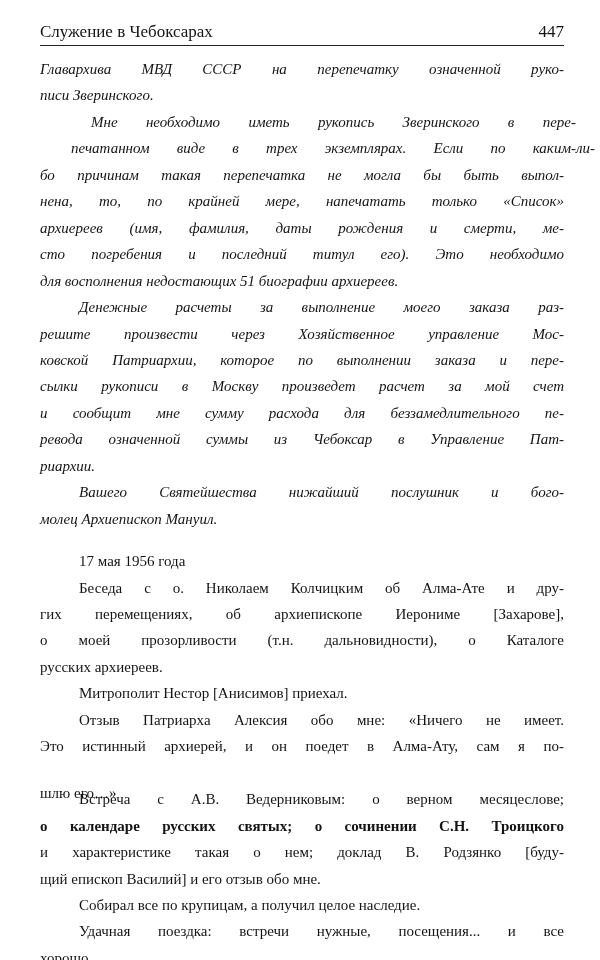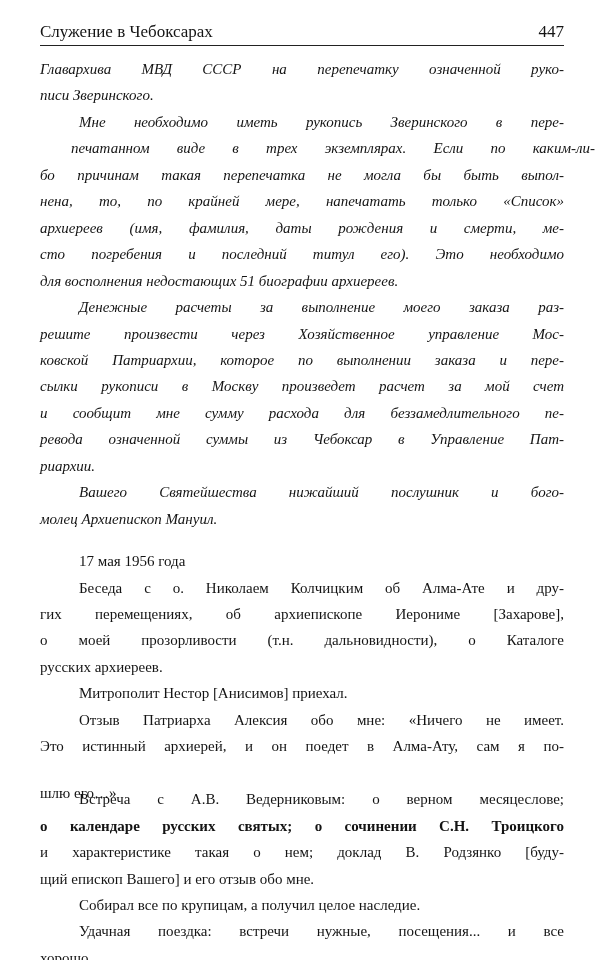--- a/index.html
+++ b/index.html
@@ -26,21 +26,21 @@
 
 <div class="page">
   <div class="header">
     <span class="title">Служение в Чебоксарах</span>
     <span class="pagenum">447</span>
   </div>
   <div class="rule"></div>
   <div id="body-text">
       <div class="line it" style="top: 56px;">Главархива МВД СССР на перепечатку означенной руко-</div>
       <div class="line it last" style="top: 82.45px;">писи Зверинского.</div>
-      <div class="line it ind" style="top: 108.9px;">Мне необходимо иметь рукопись Зверинского в пере-</div>
+      <div class="line it ind" style="top: 108.9px; margin-left: 12px;">Мне необходимо иметь рукопись Зверинского в пере-</div>
       <div class="line it" style="top: 135.35px; margin-left: 31px;">печатанном виде в трех экземплярах. Если по каким-ли-</div>
       <div class="line it" style="top: 161.8px;">бо причинам такая перепечатка не могла бы быть выпол-</div>
       <div class="line it" style="top: 188.25px;">нена, то, по крайней мере, напечатать только «Список»</div>
       <div class="line it" style="top: 214.7px;">архиереев (имя, фамилия, даты рождения и смерти, ме-</div>
       <div class="line it" style="top: 241.15px;">сто погребения и последний титул его). Это необходимо</div>
       <div class="line it last" style="top: 267.6px;">для восполнения недостающих 51 биографии архиереев.</div>
       <div class="line it ind" style="top: 294.05px;">Денежные расчеты за выполнение моего заказа раз-</div>
       <div class="line it" style="top: 320.5px;">решите произвести через Хозяйственное управление Мос-</div>
       <div class="line it" style="top: 346.95px;">ковской Патриархии, которое по выполнении заказа и пере-</div>
       <div class="line it" style="top: 373.4px;">сылки рукописи в Москву произведет расчет за мой счет</div>
@@ -54,18 +54,18 @@
       <div class="line" style="top: 601px;">гих перемещениях, об архиепископе Иерониме [Захарове],</div>
       <div class="line" style="top: 627.45px;">о моей прозорливости (т.н. дальновидности), о Каталоге</div>
       <div class="line last" style="top: 653.9px;">русских архиереев.</div>
       <div class="line ind last" style="top: 680.35px;">Митрополит Нестор [Анисимов] приехал.</div>
       <div class="line ind" style="top: 706.8px;">Отзыв Патриарха Алексия обо мне: «Ничего не имеет.</div>
       <div class="line" style="top: 733.25px;">Это истинный архиерей, и он поедет в Алма-Ату, сам я по-</div>
       <div class="line last" style="top: 780px;">шлю его…»</div>
       <div class="line ind" style="top: 786.15px;">Встреча с А.В. Ведерниковым: о верном месяцеслове;</div>
       <div class="line" style="top: 812.6px; font-weight: bold;">о календаре русских святых; о сочинении С.Н. Троицкого</div>
       <div class="line" style="top: 839.05px;">и характеристике такая о нем; доклад В. Родзянко [буду-</div>
-      <div class="line last" style="top: 865.5px;">щий епископ Вашего] и его отзыв обо мне.</div>
+      <div class="line last" style="top: 865.5px;">щий епископ Василий] и его отзыв обо мне.</div>
       <div class="line ind last" style="top: 891.95px;">Собирал все по крупицам, а получил целое наследие.</div>
       <div class="line ind" style="top: 918.4px;">Удачная поездка: встречи нужные, посещения... и все</div>
       <div class="line last" style="top: 944.85px;">хорошо.</div>
     </div>
 </div>
 
 </body></html>

